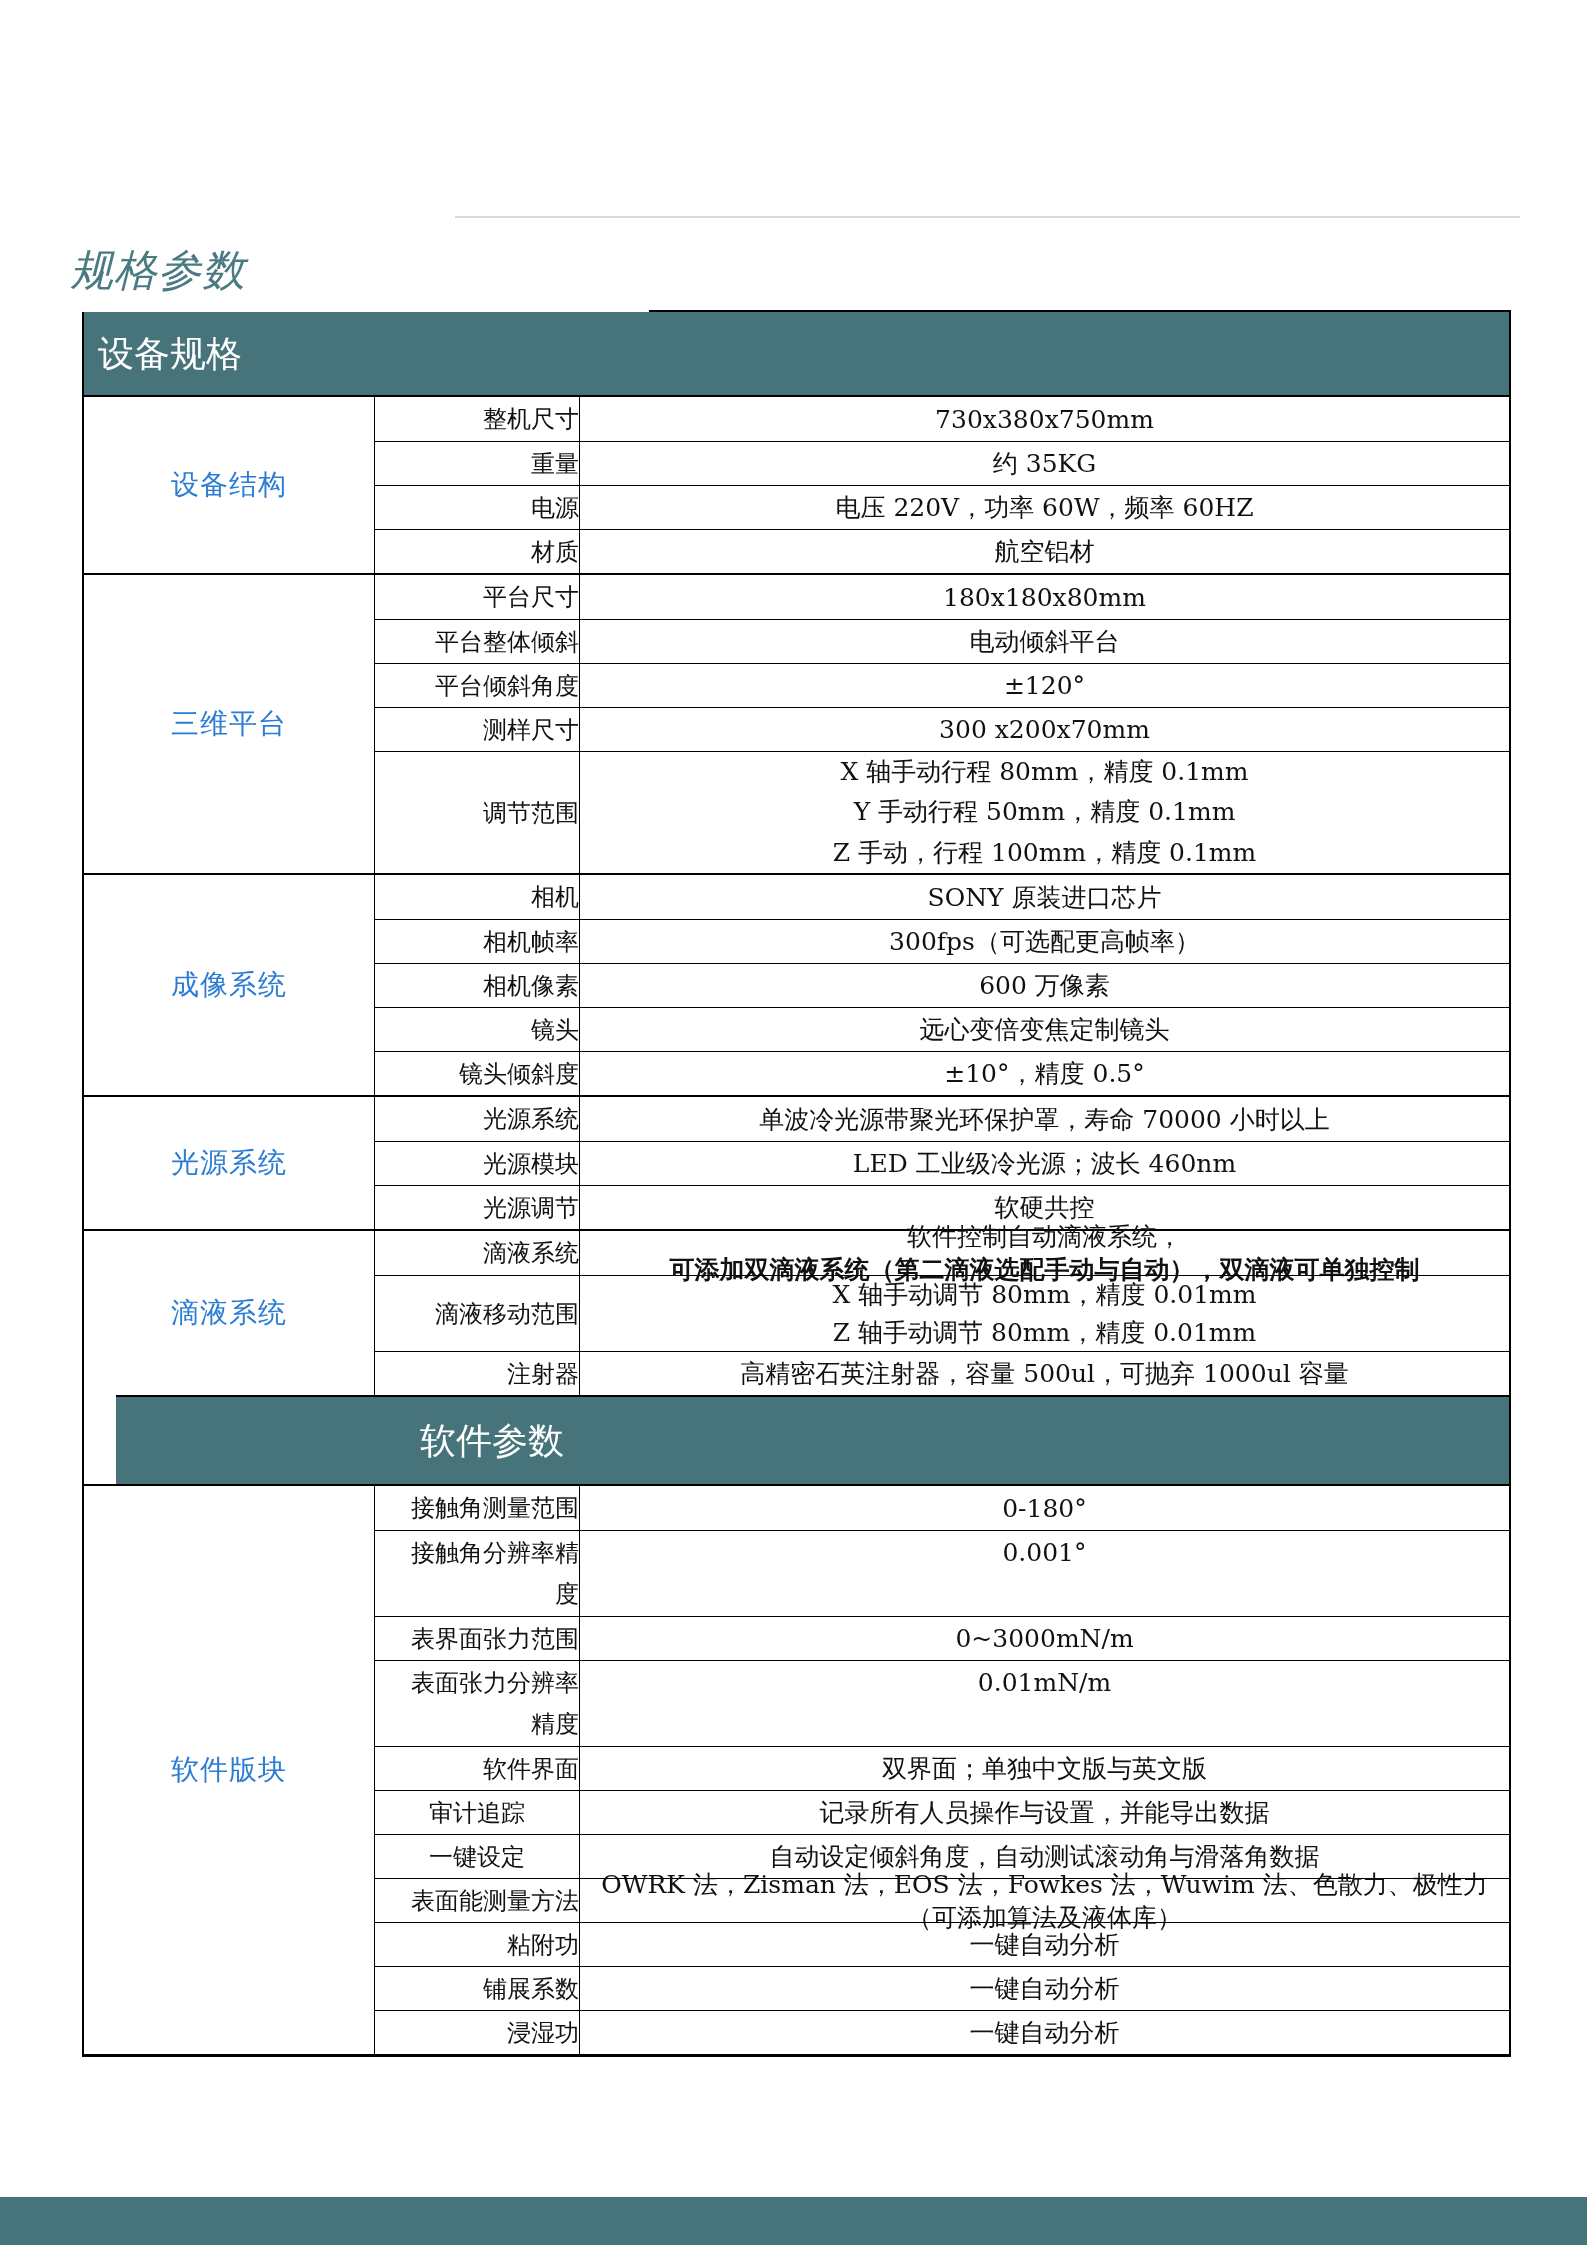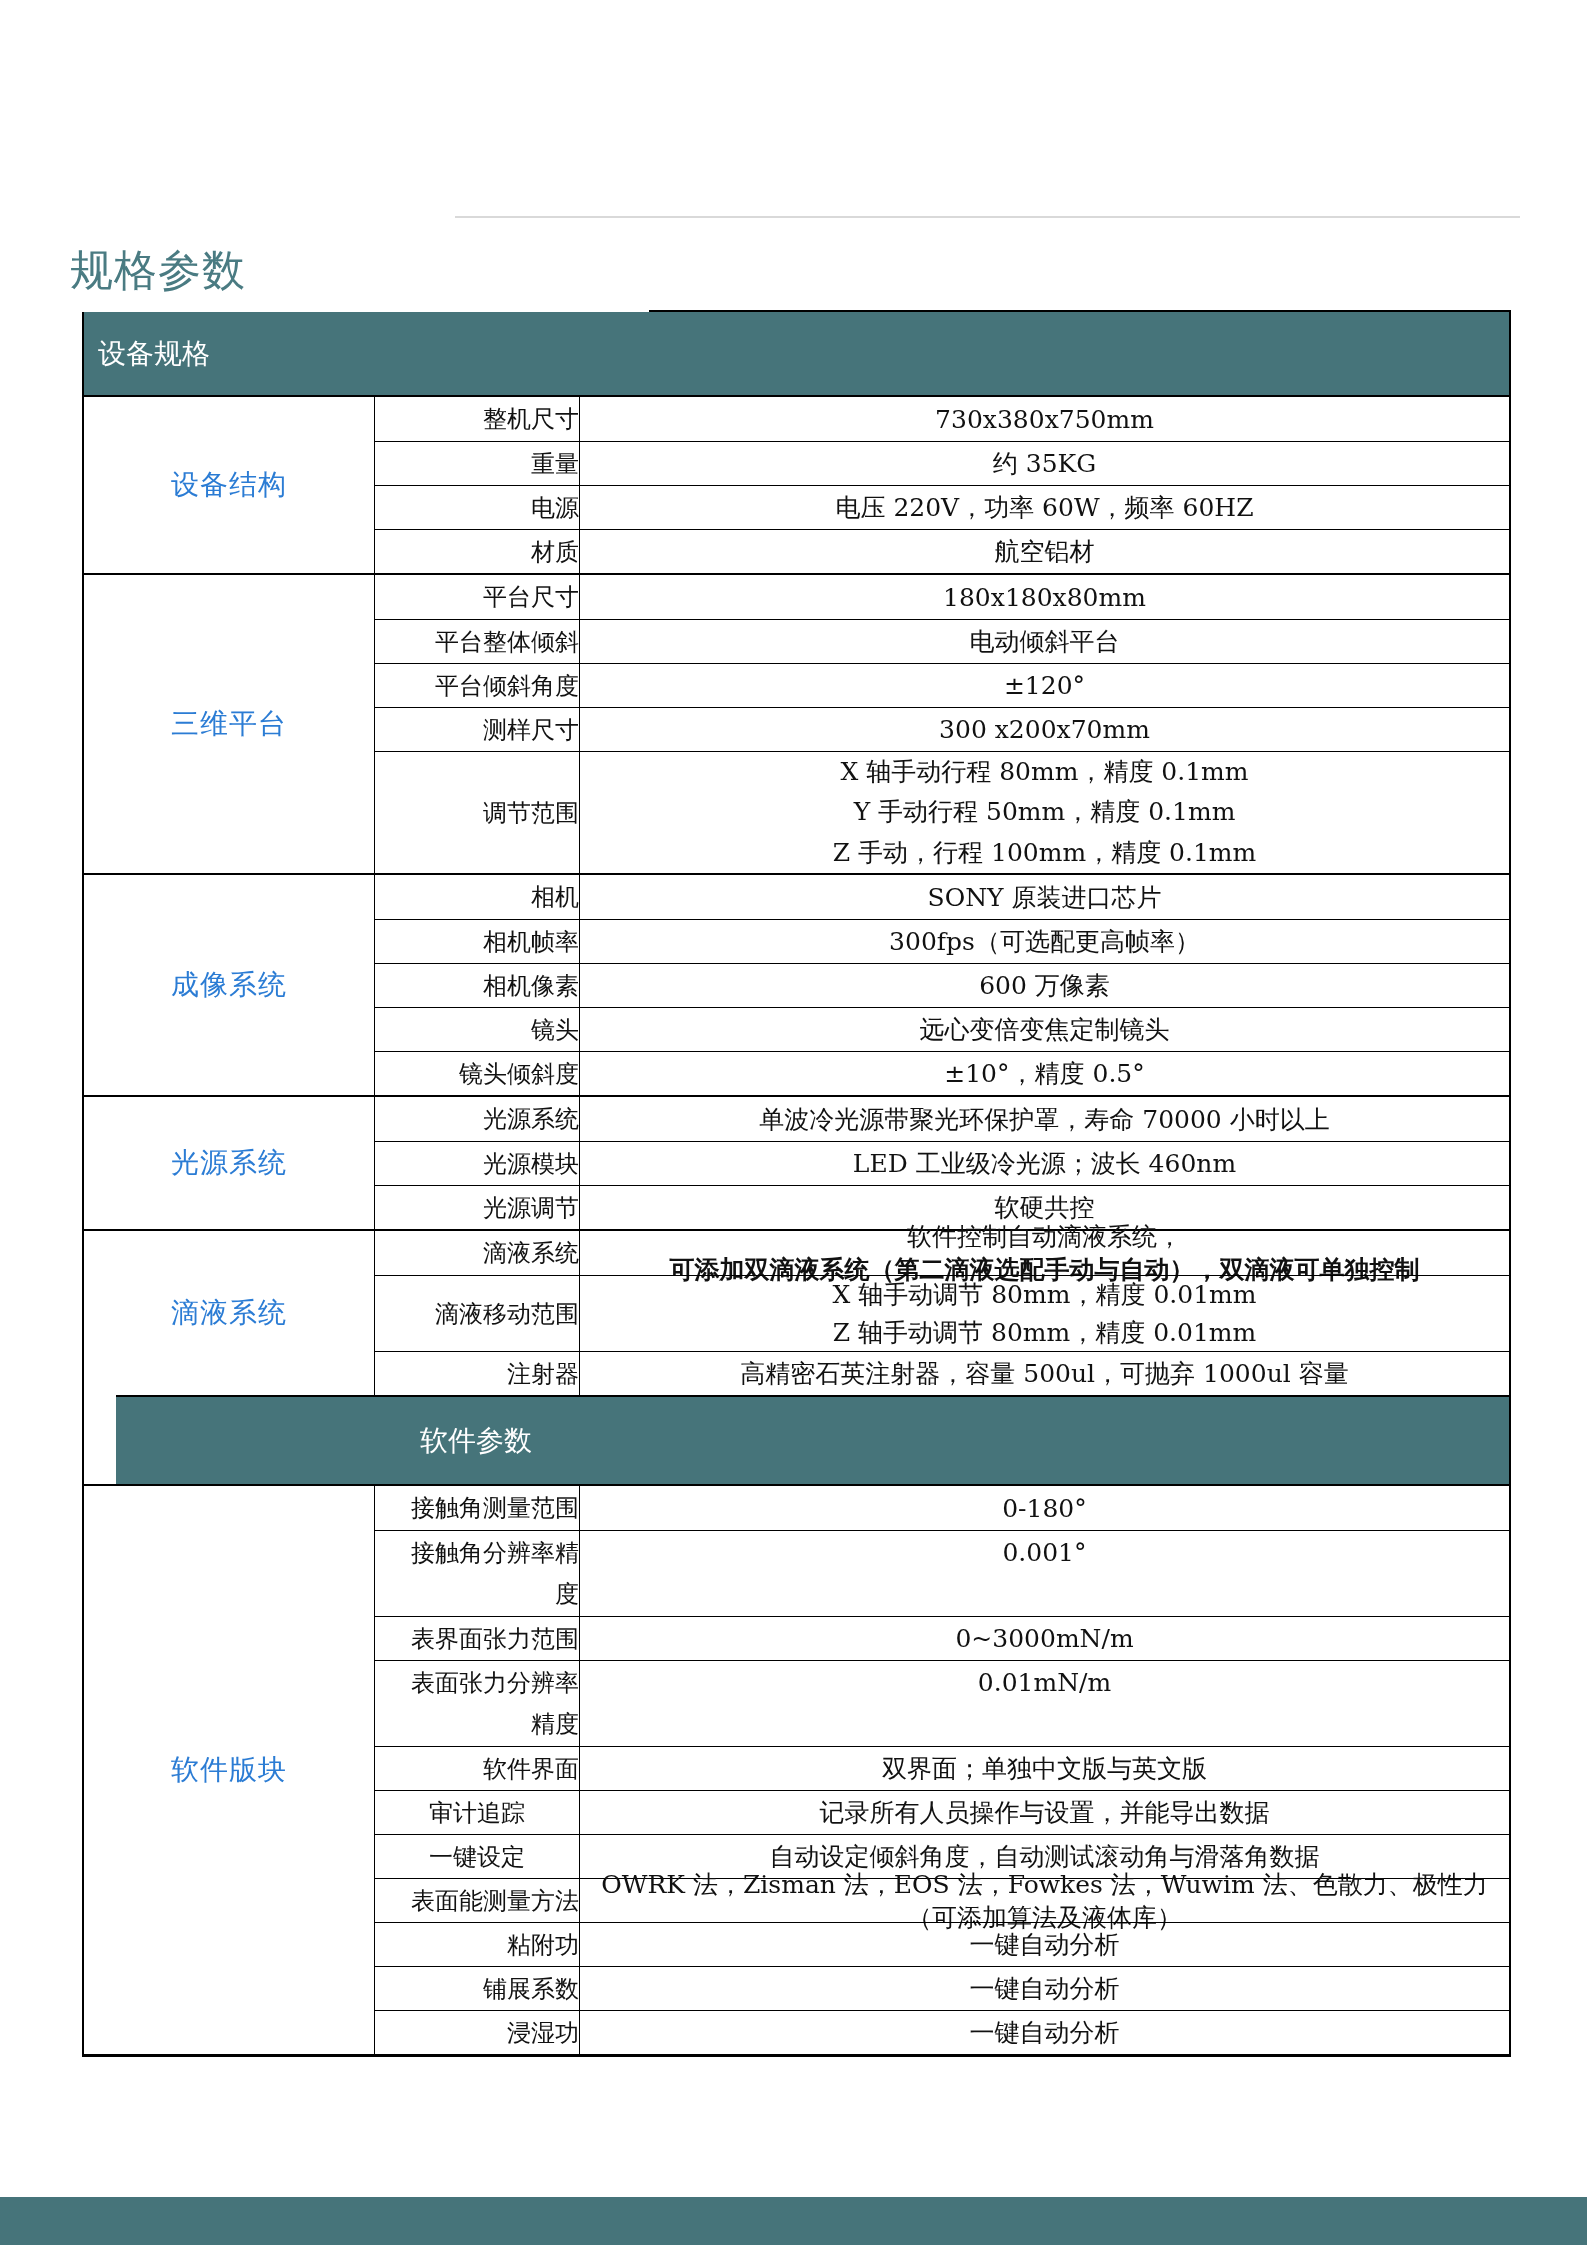--- a/index.html
+++ b/index.html
@@ -3,35 +3,35 @@
 <meta charset="utf-8">
 <style>
   html,body{margin:0;padding:0;background:#ffffff;}
   body{
     width:1587px;height:2245px;position:relative;overflow:hidden;
     font-family:"DejaVu Serif","Liberation Serif",serif;
     color:#111;
   }
   .doc-title{
     position:absolute;left:70px;top:242px;
-    font-size:43px;color:#4a7b82;letter-spacing:1px;white-space:nowrap;
+    font-size:43px;color:#4a7b82;letter-spacing:1px;white-space:nowrap;font-style:italic;
   }
   .textbox-edge{
     position:absolute;left:455px;top:216px;width:1065px;height:2px;
     background:#d9d9d9;
   }
   .spec-table{
     position:absolute;left:82px;top:312px;width:1429px;
     box-sizing:border-box;
     border-left:2px solid #000;border-right:2px solid #000;border-bottom:3px solid #000;
     background:#fff;
   }
   .bar{
     position:relative;background:#46747a;color:#fff;
-    font-size:28px;white-space:nowrap;
+    font-size:36px;white-space:nowrap;
   }
   .bar1{height:83px;line-height:83px;padding-left:14px;}
   .bar2{height:87px;line-height:87px;padding-left:304px;border-top:2px solid #000;margin-left:32px;}
   .partial-top{
     position:absolute;top:-2px;left:565px;right:-2px;height:2px;background:#000;
   }
   .spec-section{display:flex;border-top:2px solid #000;}
   .cat{
     width:291px;min-width:291px;box-sizing:border-box;
     border-right:1.5px solid #000;

